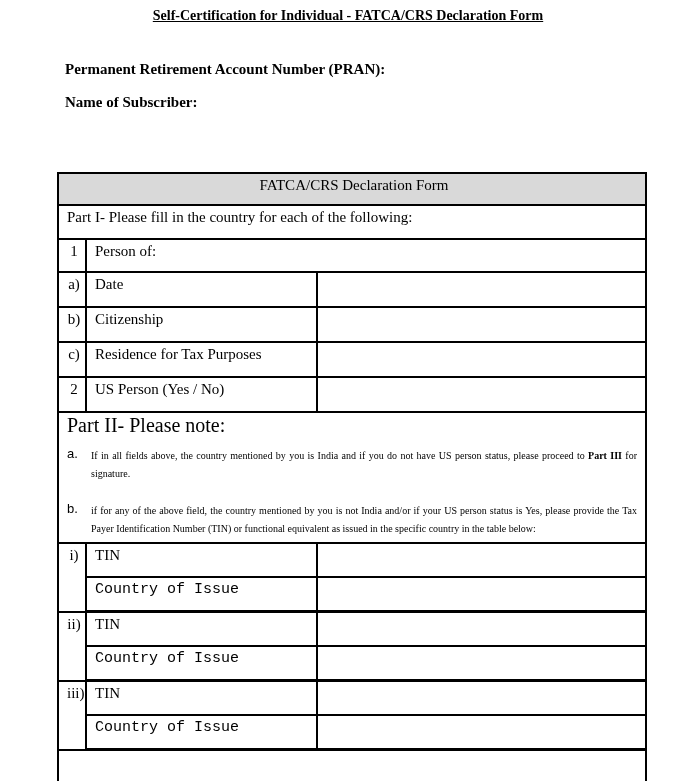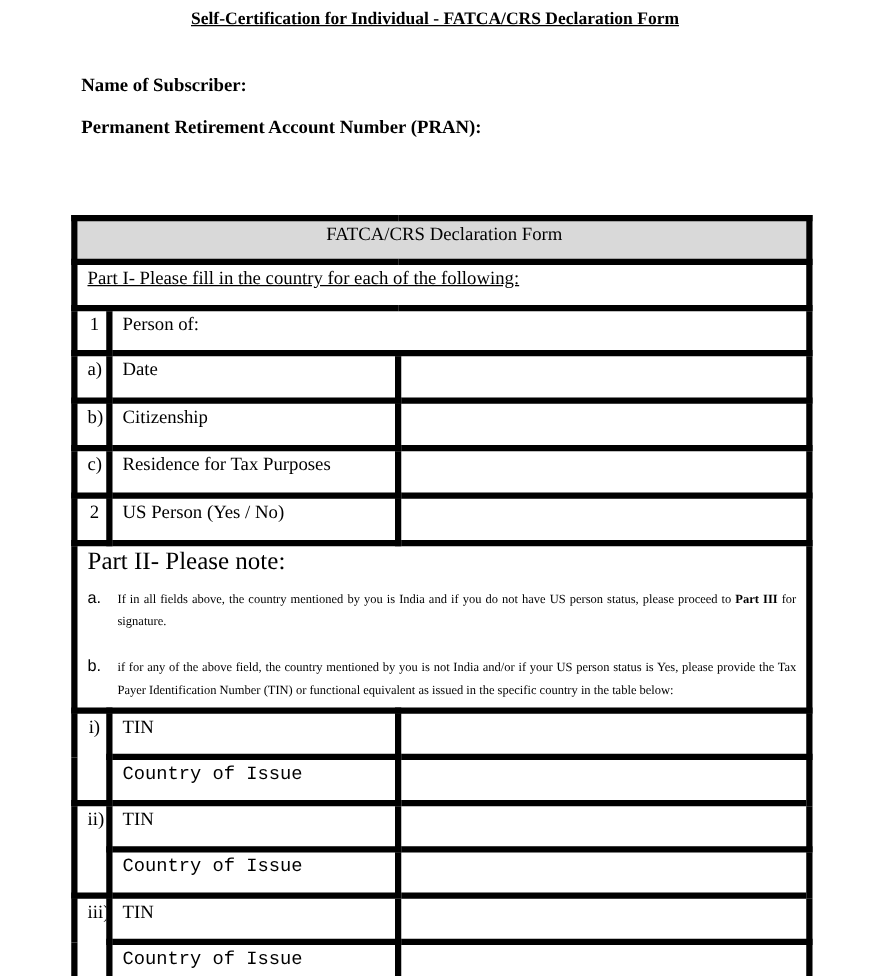--- a/index.html
+++ b/index.html
@@ -37,37 +37,36 @@
   
   table.form-table {
     position: absolute;
     top: 172px;
     left: 57px;
     width: 588px;
     border-collapse: collapse;
     table-layout: fixed;
   }
   table.form-table td {
-    border: 5px solid #000000;
+    border: 2px solid #000000;
     vertical-align: top;
     font-size: 15px;
     line-height: 19px;
     padding: 2px 4px 0 8px;
     overflow: hidden;
   }
   td.table-header-cell {
     background: #d9d9d9;
     text-align: center;
     padding: 3px 0 0 0;
     height: 28px;
   }
   td.section-heading-cell {
     padding: 3px 0 0 5px;
     height: 30px;
-    text-decoration: underline;
   }
   td.num-cell {
     text-align: center;
     padding: 2px 0 0 0;
   }
   tr.r-row1 td      { height: 29px; }
   tr.r-country td   { height: 31px; }
   tr.r-tin td       { height: 30px; }
   tr.r-tin-country td { height: 30px; border-bottom-width: 3px; font-family: Liberation Mono, monospace; }
   tr.r-bottom td    { height: 40px; }
@@ -103,22 +102,22 @@
   .note-bold {
     font-weight: bold;
   }
 </style>
 </head>
 <body>
 
 <div class="doc-title">Self-Certification for Individual - FATCA/CRS Declaration Form</div>
 
 <div class="meta-block">
+  <div class="meta-label">Permanent Retirement Account Number (PRAN):</div>
   <div class="meta-label">Name of Subscriber:</div>
-  <div class="meta-label">Permanent Retirement Account Number (PRAN):</div>
 </div>
 
 <table class="form-table">
   <colgroup>
     <col style="width:28px">
     <col style="width:231px">
     <col style="width:329px">
   </colgroup>
   <tbody>
 

